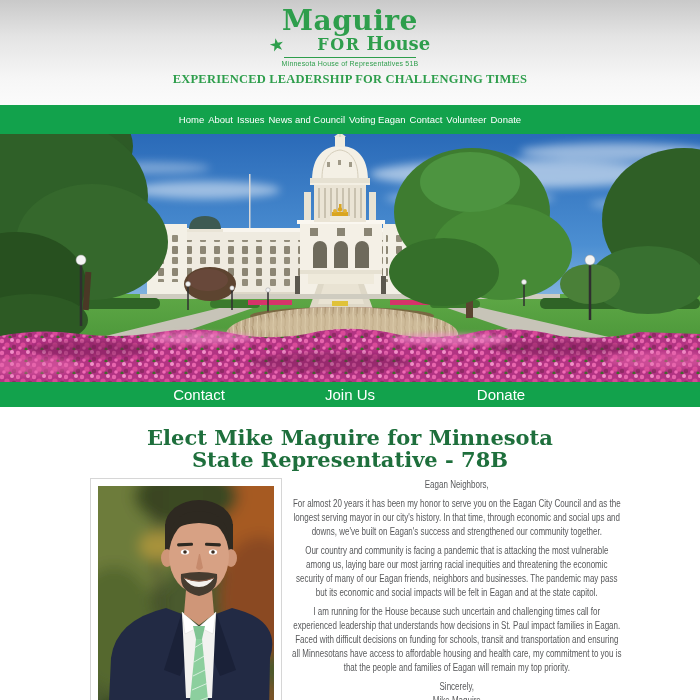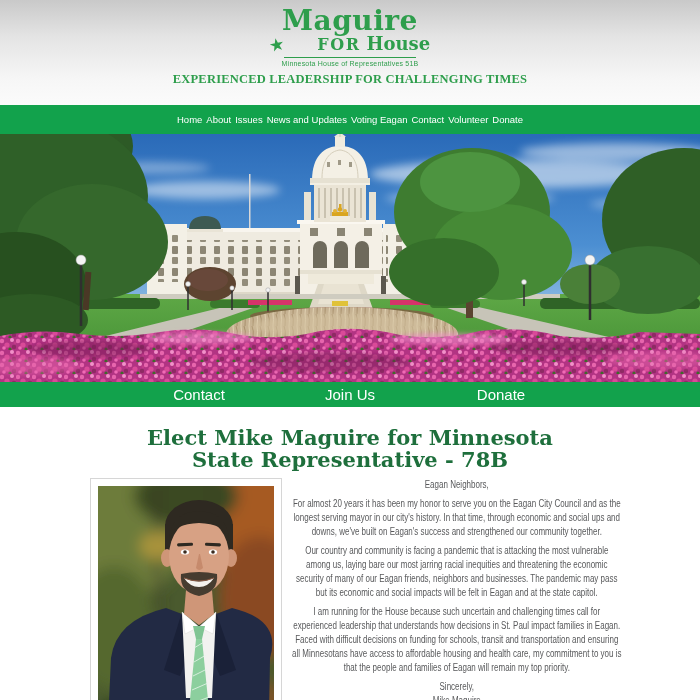--- a/index.html
+++ b/index.html
@@ -81,21 +81,21 @@
     <div class="logo-divider"></div>
     <div class="logo-subtitle">Minnesota House of Representatives 51B</div>
   </div>
   <div class="tagline">EXPERIENCED LEADERSHIP FOR CHALLENGING TIMES</div>
 </div>
 
 <div class="nav">
   <a href="#">Home</a>
   <a href="#">About</a>
   <a href="#">Issues</a>
-  <a href="#">News and Updates</a>
+  <a href="#">News and Council</a>
   <a href="#">Voting Eagan</a>
   <a href="#">Contact</a>
   <a href="#">Volunteer</a>
   <a href="#">Donate</a>
 </div>
 
 <div class="hero-wrap">
 <svg width="700" height="248" viewBox="0 0 700 248" role="img" xmlns="http://www.w3.org/2000/svg" aria-label="Minnesota State Capitol building with pink flower gardens in the foreground">
   <defs>
     <linearGradient id="sky" x1="0" y1="0" x2="0" y2="1">

